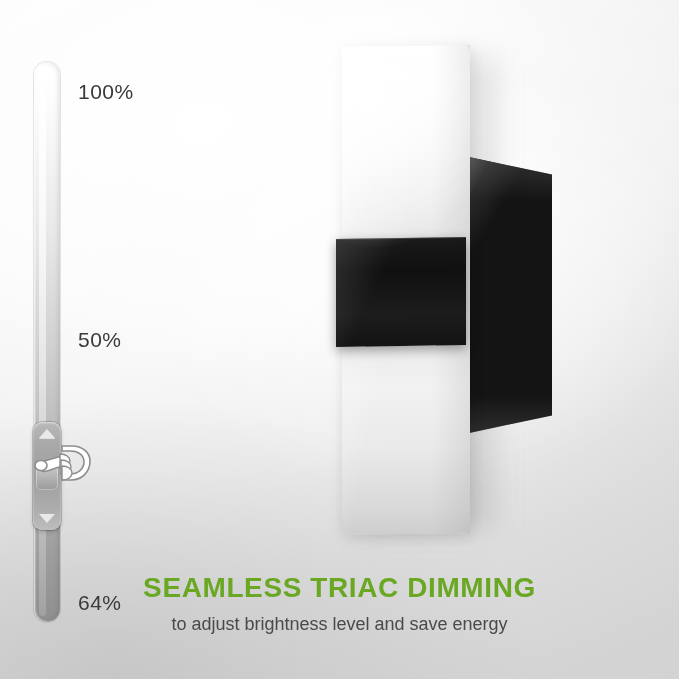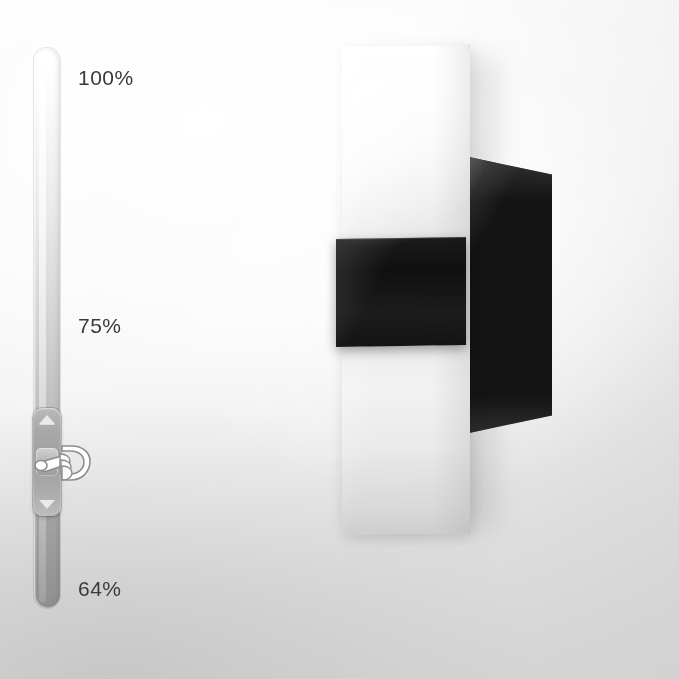--- a/index.html
+++ b/index.html
@@ -32,21 +32,21 @@
     bottom: -18%;
     width: 90%;
     height: 60%;
     background: radial-gradient(ellipse at 30% 70%, rgba(176,176,176,0.45) 0%, rgba(176,176,176,0.0) 70%);
   }
 
   
   #slider {
     position: absolute;
     left: 34px;
-    top: 48px;
+    top: 62px;
     width: 26px;
     height: 560px;
   }
   .slider-track {
     position: absolute;
     left: 0;
     top: 0;
     width: 26px;
     height: 560px;
     border-radius: 13px;
@@ -286,32 +286,36 @@
       <div class="slider-track-gloss"></div>
     </div>
 
     <div class="thumb">
       <div class="thumb-arrow up"></div>
       <div class="thumb-grip"></div>
       <div class="thumb-arrow down"></div>
     </div>
 
     <div class="tick-label tick-100">100%</div>
-    <div class="tick-label tick-50">75%</div>
+    <div class="tick-label tick-50">50%</div>
     <div class="tick-label tick-10">64%</div>
   </div>
 
   <div class="hand-icon">
     <svg viewBox="0 0 64 58" width="64" height="58" aria-hidden="true">
 
       <path d="M40 8 C50 8 58 14 58 23 C58 34 50 42 39 42 L30 42 L30 36 L38 36 C46 36 52 31 52 24 C52 17 46 13 39 13 L30 13 L30 8 Z" fill="#ffffff" stroke="#8d8d8d" stroke-width="1.6"></path>
 
       <path d="M30 18 L12 23 C7 24.5 6 28 8 31 C9.6 33.4 13 33.8 16 32.8 L27 29" fill="#ffffff" stroke="#8d8d8d" stroke-width="1.6" stroke-linejoin="round"></path>
 
       <path d="M28 16 C34 16 38 19 38 23 C38 27 34 30 28 30 Z" fill="#fbfbfb" stroke="#8d8d8d" stroke-width="1.4"></path>
       <path d="M29 22 C35 22 39 25 39 29 C39 33 35 36 29 36 Z" fill="#fbfbfb" stroke="#8d8d8d" stroke-width="1.4"></path>
       <path d="M30 28 C36 28 40 31 40 35 C40 39 36 42 30 42 Z" fill="#fbfbfb" stroke="#8d8d8d" stroke-width="1.4"></path>
 
       <ellipse cx="9" cy="27.5" rx="6" ry="5" fill="#ffffff" stroke="#8d8d8d" stroke-width="1.6"></ellipse>
     </svg>
   </div>
 
+  <div id="caption">
+    <p class="headline">SEAMLESS TRIAC DIMMING</p>
+    <p class="subline">to adjust brightness level and save energy</p>
+  </div>
 </div>
 
 </body></html>

